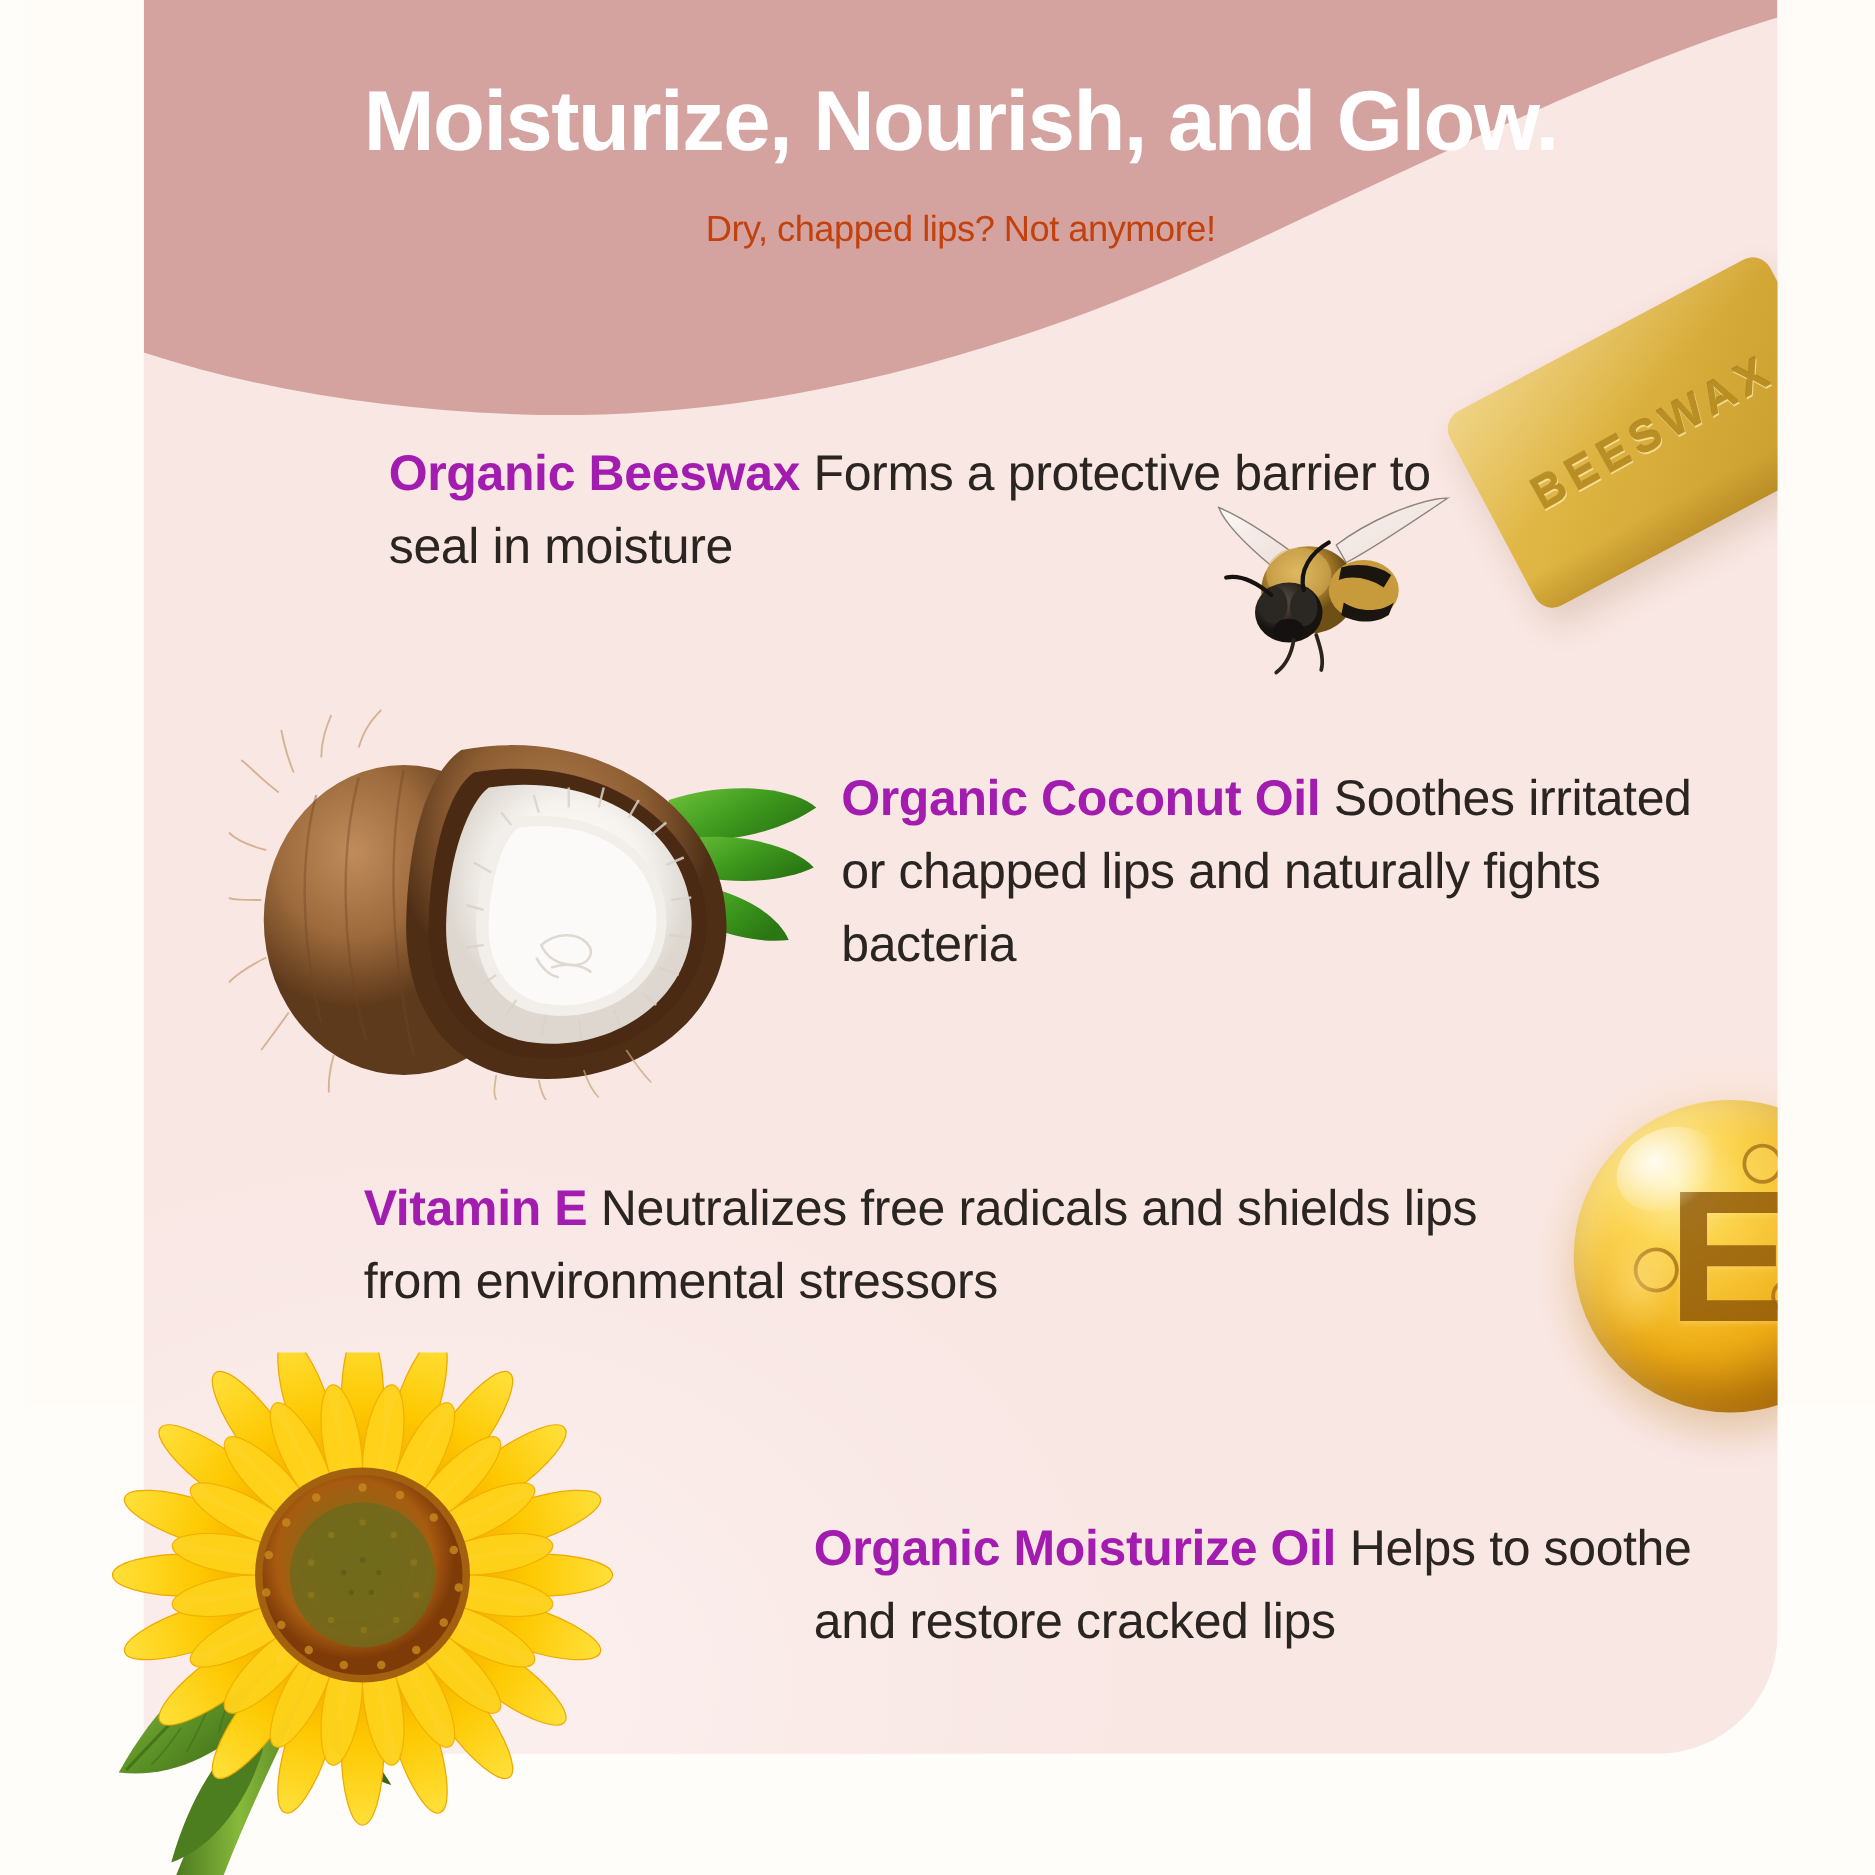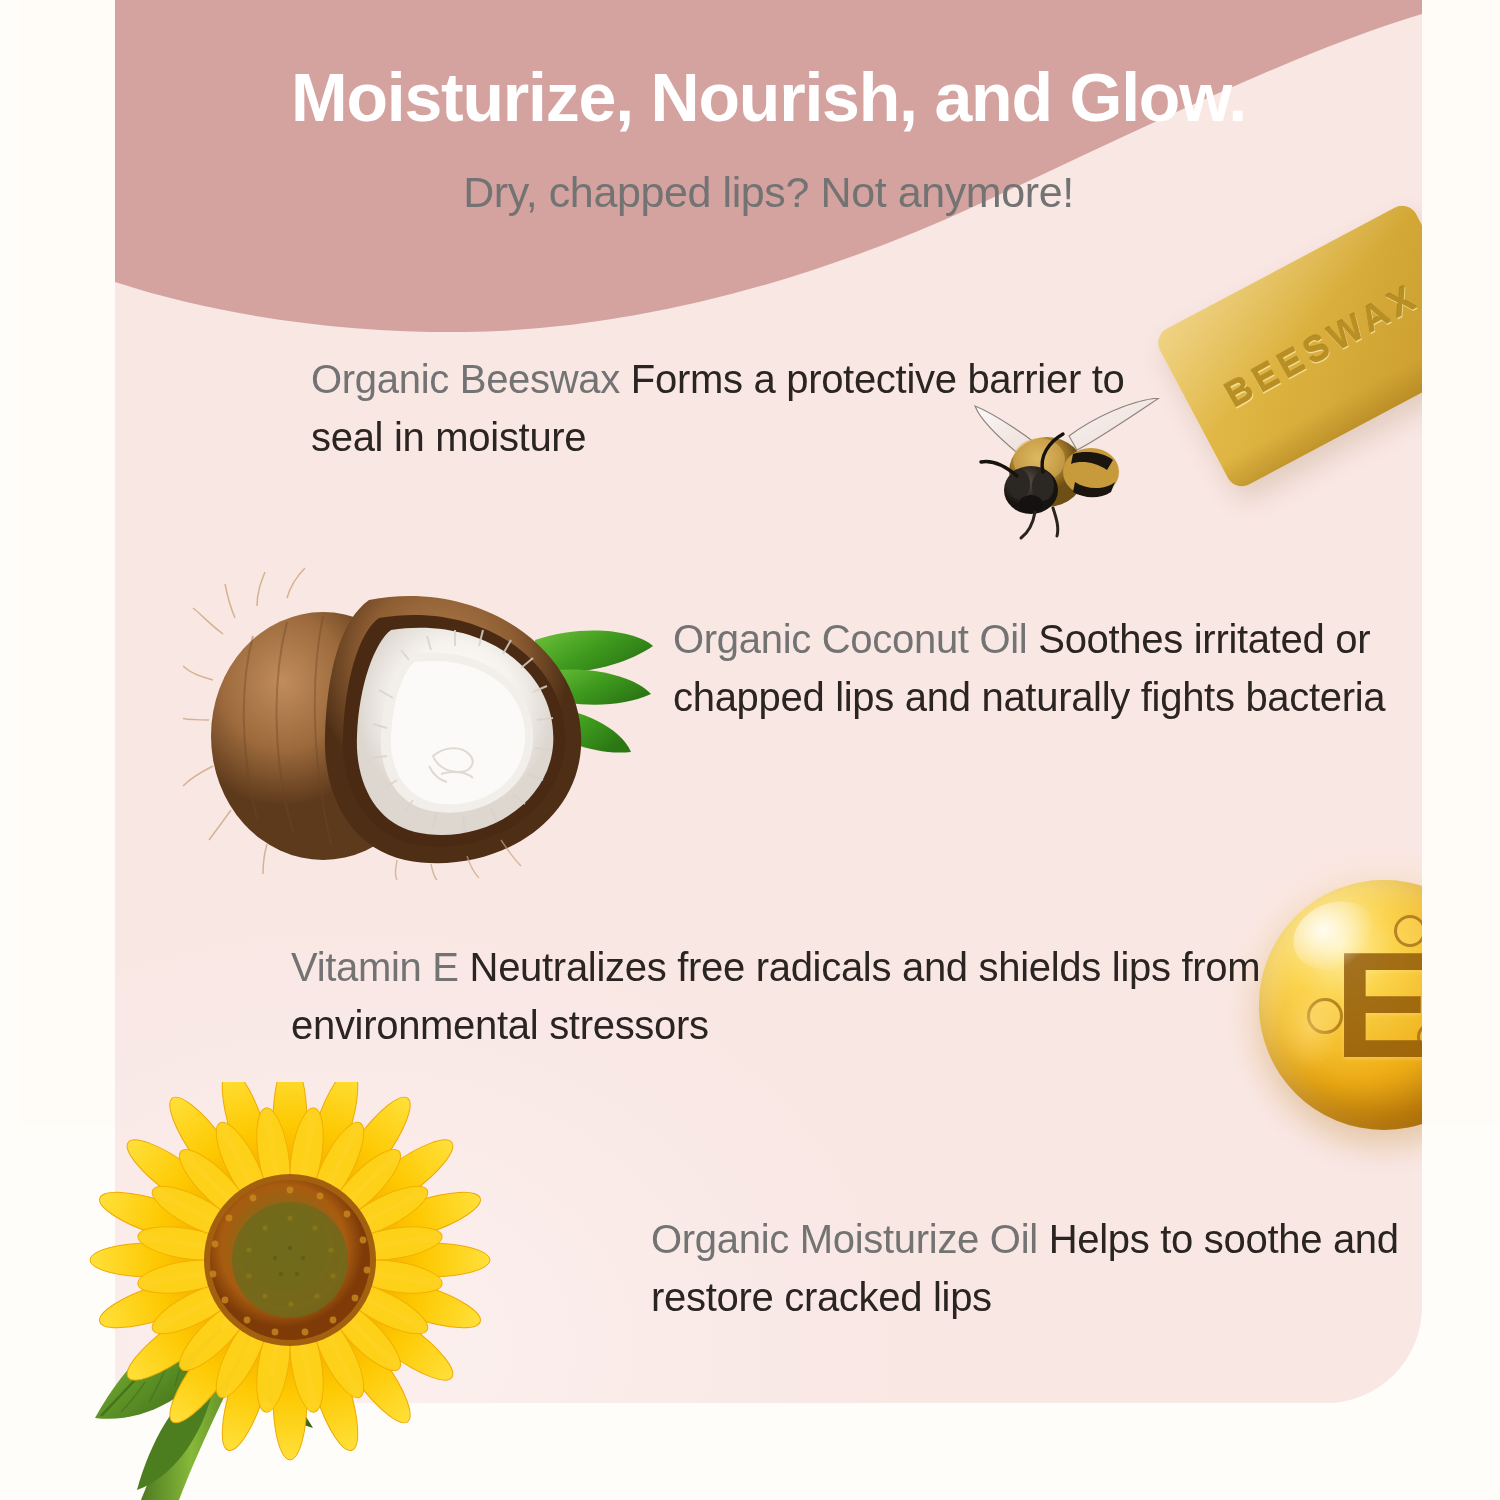--- a/index.html
+++ b/index.html
@@ -48,40 +48,40 @@
     letter-spacing: -1.2px;
     line-height: 1.05;
     z-index: 6;
     white-space: nowrap;
   }
   .subhead {
     position: absolute;
     left: 0; top: 168px;
     width: 1307px;
     text-align: center;
-    color: #737373;
-    font-size: 43px;
+    color: #c2410c;
+    font-size: 29px;
     font-weight: normal;
     letter-spacing: -0.4px;
     z-index: 6;
     white-space: nowrap;
   }
 
   
   .blurb {
     position: absolute;
     color: #2B2522;
     font-size: 40px;
     line-height: 1.46;
     letter-spacing: -0.3px;
     z-index: 7;
   }
   .blurb .accent {
-    color: #737373;
-    font-weight: normal;
+    color: #a21caf;
+    font-weight: bold;
   }
 
   #blurb-beeswax   { left: 196px; top: 350px;  width: 880px; }
   #blurb-coconut   { left: 558px; top: 610px;  width: 720px; }
   #blurb-vitamin-e { left: 176px; top: 938px;  width: 970px; }
   #blurb-sunflower { left: 536px; top: 1210px; width: 760px; }
 
   
   .beeswax-bar {
     position: absolute;

